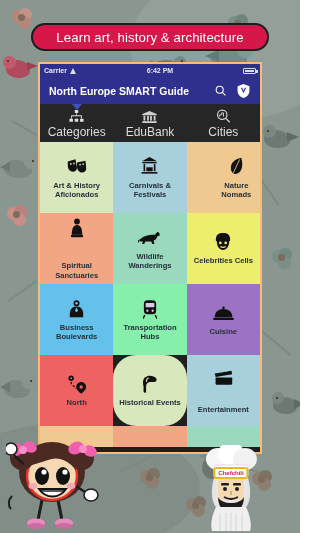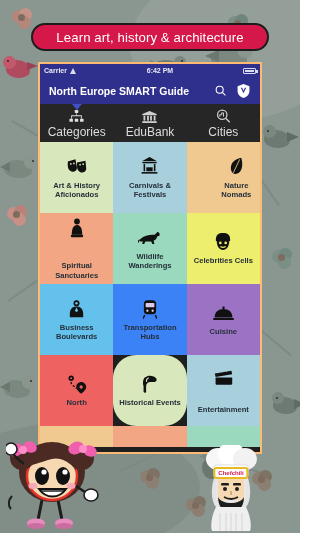--- a/index.html
+++ b/index.html
@@ -368,21 +368,21 @@
             <svg width="15" height="20" viewBox="0 0 18 22" fill="#111">
               <circle cx="9" cy="4" r="3.6"></circle>
               <circle cx="9" cy="4" r="1.5" fill="#64c1ec"></circle>
               <path d="M9 8 C4 8 1 11 1 17 v4 h16 v-4 C17 11 14 8 9 8 Z"></path>
               <path d="M9 9 l-2 4 l2 2 l2 -2 Z" fill="#64c1ec"></path>
             </svg>
           </span>
           <span class="t-label">Business Boulevards</span>
         </div>
 
-        <div class="tile" style="background:#3b82f6;">
+        <div class="tile" style="background:#86efac;">
           <span class="t-ico">
             <svg width="14" height="20" viewBox="0 0 16 22" fill="#111">
               <rect x="1" y="1" width="14" height="16" rx="4"></rect>
               <rect x="3" y="4" width="10" height="5" rx="1" fill="#ddc9ea"></rect>
               <circle cx="5" cy="13" r="1.3" fill="#ddc9ea"></circle>
               <circle cx="11" cy="13" r="1.3" fill="#ddc9ea"></circle>
               <path d="M2 18 L0 22 M14 18 L16 22" stroke="#111" stroke-width="1.6"></path>
             </svg>
           </span>
           <span class="t-label">Transportation Hubs</span>

